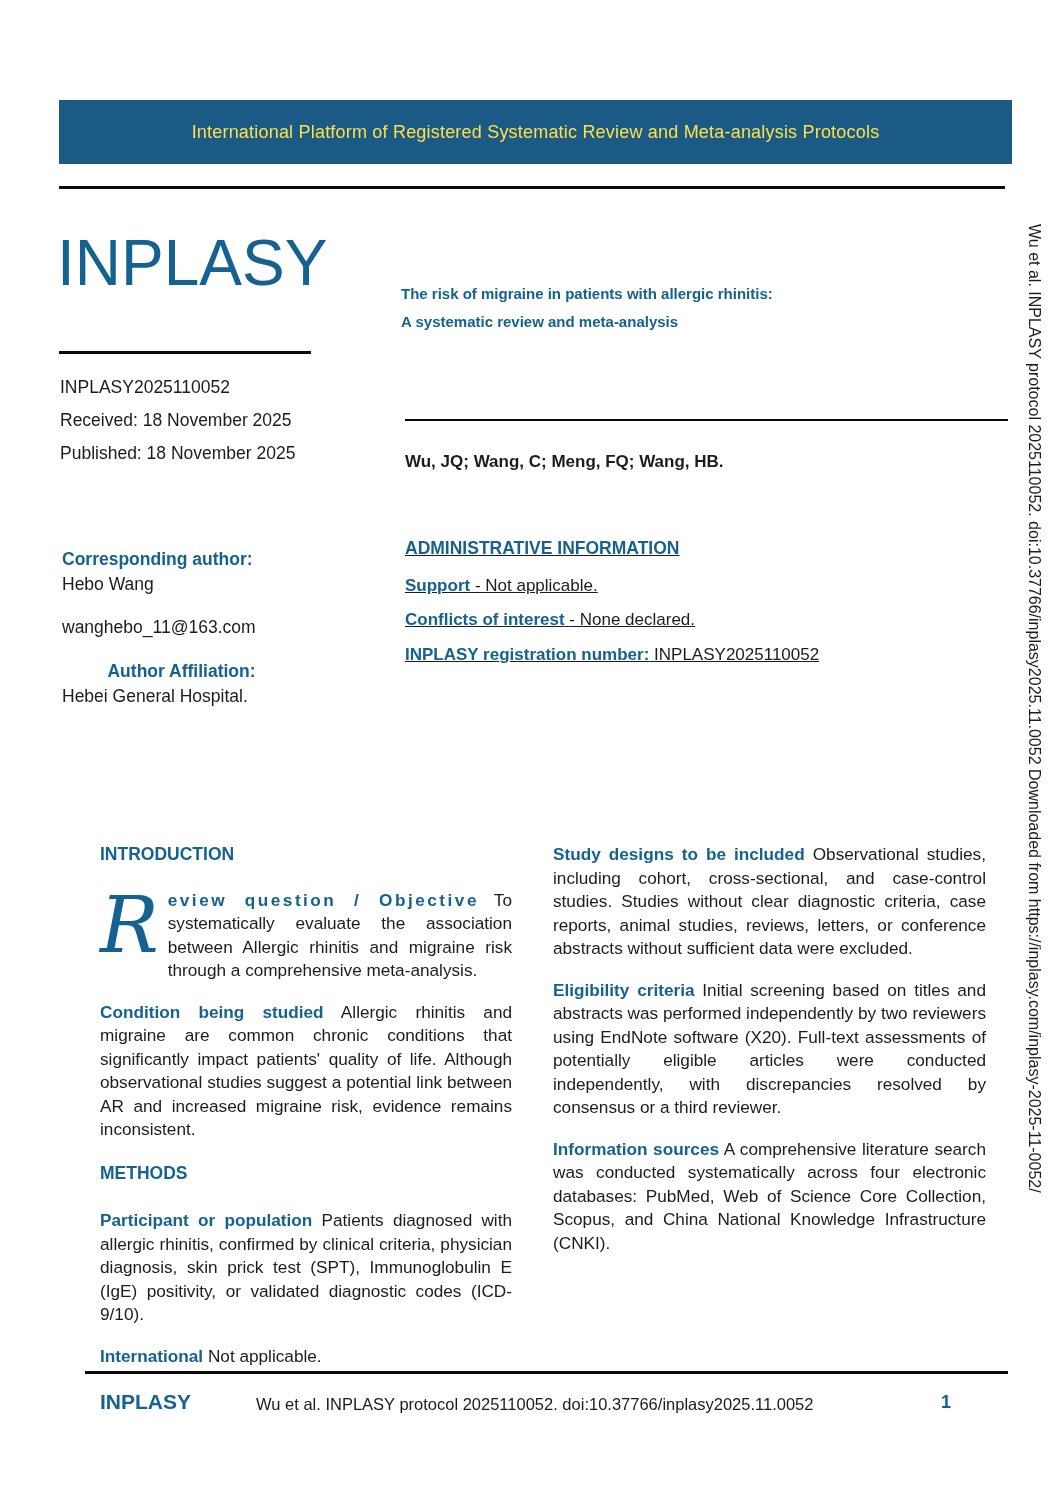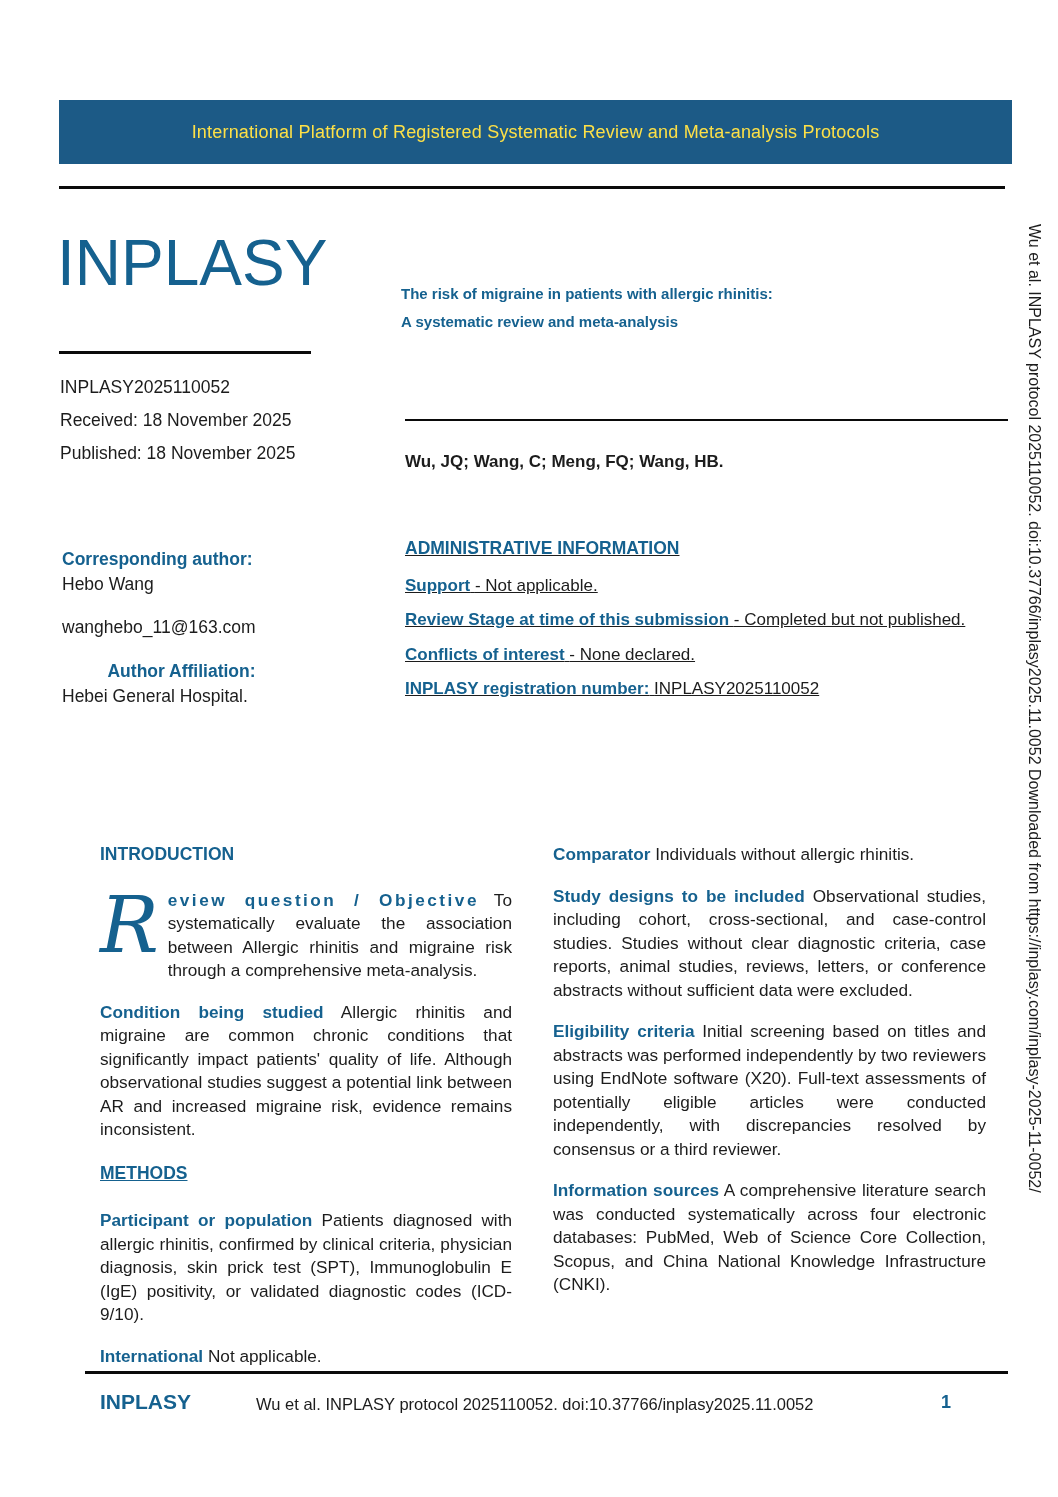--- a/index.html
+++ b/index.html
@@ -45,21 +45,21 @@
   .admin { position:absolute; left:405px; top:537px; width:582px; font-size:17px; line-height:23.5px;text-decoration:underline; }
   .admin h2 { font-size:17.5px; color:var(--accent,#15618f); margin-bottom:13px; }
   .admin p { text-align:justify; margin-bottom:11px; }
 
   .col { position:absolute; top:843px; font-size:17.2px; line-height:23.5px; }
   .col-left  { left:100px; width:412px; }
   .col-right { left:553px; width:433px; }
   .col h2 { font-size:17.5px; color:var(--accent,#15618f); }
   .col p { text-align:justify; margin-bottom:18px; }
   .intro-h { margin-bottom:22px; }
-  .methods-h { margin-top:20px; margin-bottom:24px;text-decoration:underline; }
+  .methods-h { margin-top:20px; margin-bottom:24px; }
 
   .dropcap {
     float:left; font-family:"DejaVu Serif",serif; font-style:italic;
     color:var(--accent,#15618f); font-size:78px; line-height:60px;
     height:66px; margin:6px 9px 0 0;
   }
   .spaced-label { letter-spacing:2.5px; }
 
   .footer-logo { position:absolute; left:100px; top:1390px; font-size:21px; font-weight:bold; color:var(--accent,#15618f); }
   .footer-citation { position:absolute; left:256px; top:1395px; font-size:16.5px; }
@@ -105,44 +105,40 @@
   </div>
 
   <div class="rule rule-title"></div>
 
   <div class="authors">Wu, JQ; Wang, C; Meng, FQ; Wang, HB.</div>
 
   <div class="admin">
     <h2>ADMINISTRATIVE INFORMATION</h2>
     <p><span class="label-blue">Support</span>
       <span>- Not applicable.</span></p>
-    <p><span class="label-blue">Review Stage at time of this submission</span>
-      <span>- Completed but not published.</span></p>
     <p><span class="label-blue">Conflicts of interest</span>
       <span>- None declared.</span></p>
     <p><span class="label-blue">INPLASY registration number:</span>
       <span>INPLASY2025110052</span></p>
   </div>
 
   <div class="col col-left">
     <h2 class="intro-h">INTRODUCTION</h2>
     <p><span class="dropcap">R</span><span class="label-blue spaced-label">eview question / Objective</span>
       <span>To systematically evaluate the association between Allergic rhinitis and migraine risk through a comprehensive meta-analysis.</span></p>
     <p><span class="label-blue">Condition being studied</span>
       <span>Allergic rhinitis and migraine are common chronic conditions that significantly impact patients' quality of life. Although observational studies suggest a potential link between AR and increased migraine risk, evidence remains inconsistent.</span></p>
     <h2 class="methods-h">METHODS</h2>
     <p><span class="label-blue">Participant or population</span>
       <span>Patients diagnosed with allergic rhinitis, confirmed by clinical criteria, physician diagnosis, skin prick test (SPT), Immunoglobulin E (IgE) positivity, or validated diagnostic codes (ICD-9/10).</span></p>
     <p><span class="label-blue">International</span>
       <span>Not applicable.</span></p>
   </div>
 
   <div class="col col-right">
-    <p><span class="label-blue">Comparator</span>
-      <span>Individuals without allergic rhinitis.</span></p>
     <p><span class="label-blue">Study designs to be included</span>
       <span>Observational studies, including cohort, cross-sectional, and case-control studies. Studies without clear diagnostic criteria, case reports, animal studies, reviews, letters, or conference abstracts without sufficient data were excluded.</span></p>
     <p><span class="label-blue">Eligibility criteria</span>
       <span>Initial screening based on titles and abstracts was performed independently by two reviewers using EndNote software (X20). Full-text assessments of potentially eligible articles were conducted independently, with discrepancies resolved by consensus or a third reviewer.</span></p>
     <p><span class="label-blue">Information sources</span>
       <span>A comprehensive literature search was conducted systematically across four electronic databases: PubMed, Web of Science Core Collection, Scopus, and China National Knowledge Infrastructure (CNKI).</span></p>
   </div>
 
   <div class="rule rule-footer"></div>
   <div class="footer-logo">INPLASY</div>

